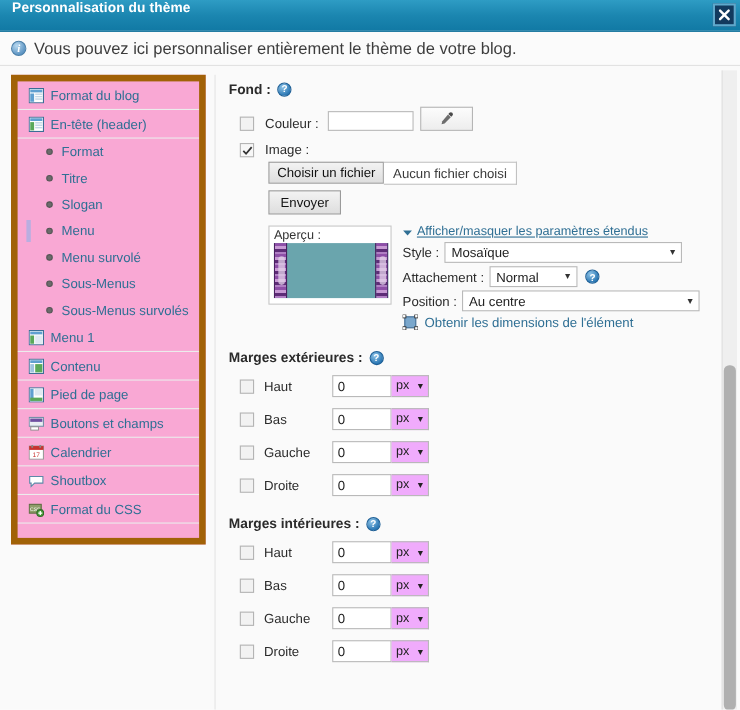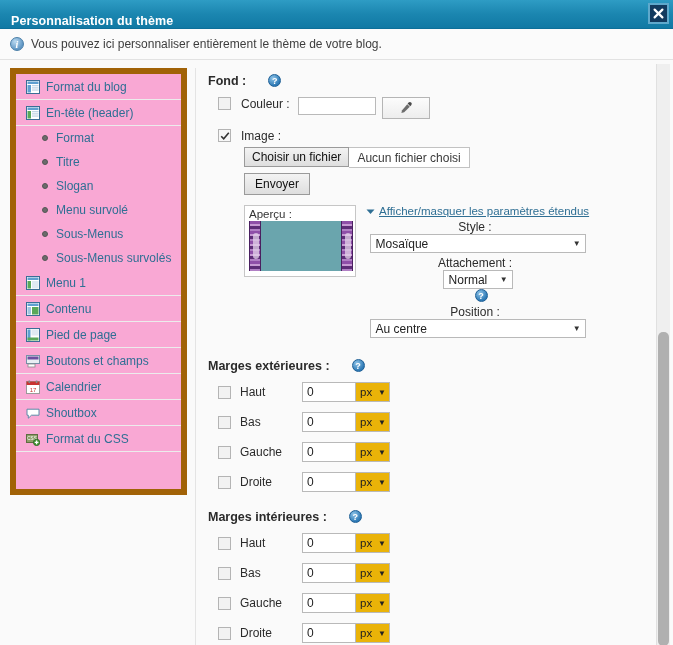--- a/index.html
+++ b/index.html
@@ -15,21 +15,21 @@
     color: #333;
     overflow: hidden;
   }
 
   
   .titlebar {
     position: relative;
     height: 28px;
     background: linear-gradient(to bottom, #2e9cc4 0%, #1b86b0 50%, #1179a4 100%);
     display: flex;
-    align-items: flex-end;
+    align-items: flex-start;
     border-bottom: 1px solid #0d6f99;
   }
   .titlebar-text {
     color: #ffffff;
     font-weight: bold;
     font-size: 12.5px;
     margin-left: 11px;
     letter-spacing: .1px;
   }
   .close-btn {
@@ -52,21 +52,21 @@
   .infobar {
     height: 30px;
     background: #fbfbfb;
     display: flex;
     align-items: center;
     padding-left: 10px;
     border-bottom: 1px solid #e2e2e2;
   }
   .infobar-text {
     margin-left: 7px;
-    font-size: 12px;
+    font-size: 15px;
     color: #3d3d3d;
   }
 
   
   .content {
     position: relative;
     display: flex;
     height: 586px;
     background: #fafafa;
   }
@@ -131,27 +131,27 @@
     border-left: 1px solid #e4e4e4;
     padding: 6px 0 0 12px;
     overflow: hidden;
     position: relative;
   }
   .section-title {
     font-weight: bold;
     font-size: 12.5px;
     color: #2b2b2b;
     display: flex;
-    align-items: flex-start;
-    gap: 22px;
+    align-items: center;
+    gap: 6px;
     margin-bottom: 9px;
   }
   .row {
     display: flex;
-    align-items: flex-start;
+    align-items: flex-end;
     margin-bottom: 6px;
   }
   .cb {
     width: 13px;
     height: 13px;
     border: 1px solid #b4b4b4;
     background: #f2f2f2;
     box-sizing: border-box;
     flex: none;
     display: flex;
@@ -279,39 +279,38 @@
     text-decoration: underline;
     cursor: pointer;
     margin-bottom: 3px;
   }
   .setrow {
     display: flex;
     align-items: center;
     margin-bottom: 3px;
     font-size: 12px;
     color: #2b2b2b;
-    flex-direction: column;
   }
   .setlabel { margin-right: 5px; }
   .sel {
     border: 1px solid #b9b9b9;
     background: #fff;
     height: 19px;
     box-sizing: border-box;
     display: flex;
     align-items: center;
     justify-content: space-between;
     padding: 0 4px 0 5px;
     font-size: 12px;
     color: #222;
     cursor: pointer;
   }
   .sel .caret { font-size: 8px; color: #333; margin-left: 8px; }
   .sel-wide { width: 216px; }
-  .sel-narrow { width: 70px; }
+  .sel-narrow { width: 80px; }
   .dim-link {
     display: flex;
     align-items: center;
     gap: 6px;
     font-size: 12px;
     color: #2f6f94;
     cursor: pointer;
     margin-top: 2px;
   }
 
@@ -339,21 +338,21 @@
     padding: 0 4px;
     box-sizing: border-box;
     display: flex;
     align-items: center;
   }
   .unit-sel {
     width: 34px;
     height: 20px;
     border: 1px solid #b9b9b9;
     border-left: none;
-    background: #eab308;
+    background: #f0abfc;
     font-size: 11.5px;
     color: #222;
     box-sizing: border-box;
     display: flex;
     align-items: center;
     justify-content: space-between;
     padding: 0 3px 0 4px;
     cursor: pointer;
   }
   .unit-sel .caret { font-size: 8px; }
@@ -461,20 +460,24 @@
       <span class="bullet"></span>
       <span class="nav-label">Format</span>
     </div>
     <div class="nav-item sub">
       <span class="bullet"></span>
       <span class="nav-label">Titre</span>
     </div>
     <div class="nav-item sub">
       <span class="bullet"></span>
       <span class="nav-label">Slogan</span>
+    </div>
+    <div class="nav-item sub selected">
+      <span class="bullet"></span>
+      <span class="nav-label">Menu</span>
     </div>
     <div class="nav-item sub">
       <span class="bullet"></span>
       <span class="nav-label">Menu survolé</span>
     </div>
     <div class="nav-item sub">
       <span class="bullet"></span>
       <span class="nav-label">Sous-Menus</span>
     </div>
     <div class="nav-item sub group-sep">
@@ -625,20 +628,30 @@
         </div>
 
         <div class="setrow">
           <span class="setlabel">Position :</span>
           <span class="sel sel-wide">
             <span>Au centre</span>
             <span class="caret">▼</span>
           </span>
         </div>
 
+        <div class="dim-link">
+          <svg width="14" height="14" viewBox="0 0 14 14">
+            <rect x="2" y="2" width="10" height="10" fill="#7aa7cc" stroke="#3d6a92"></rect>
+            <rect x="0" y="0" width="3" height="3" fill="#fff" stroke="#333" stroke-width="0.8"></rect>
+            <rect x="11" y="0" width="3" height="3" fill="#fff" stroke="#333" stroke-width="0.8"></rect>
+            <rect x="0" y="11" width="3" height="3" fill="#fff" stroke="#333" stroke-width="0.8"></rect>
+            <rect x="11" y="11" width="3" height="3" fill="#fff" stroke="#333" stroke-width="0.8"></rect>
+          </svg>
+          <span>Obtenir les dimensions de l'élément</span>
+        </div>
       </div>
     </div>
 
     
     <div class="margins">
       <div class="section-title">
         <span>Marges extérieures :</span>
         <span class="help">?</span>
       </div>
 

